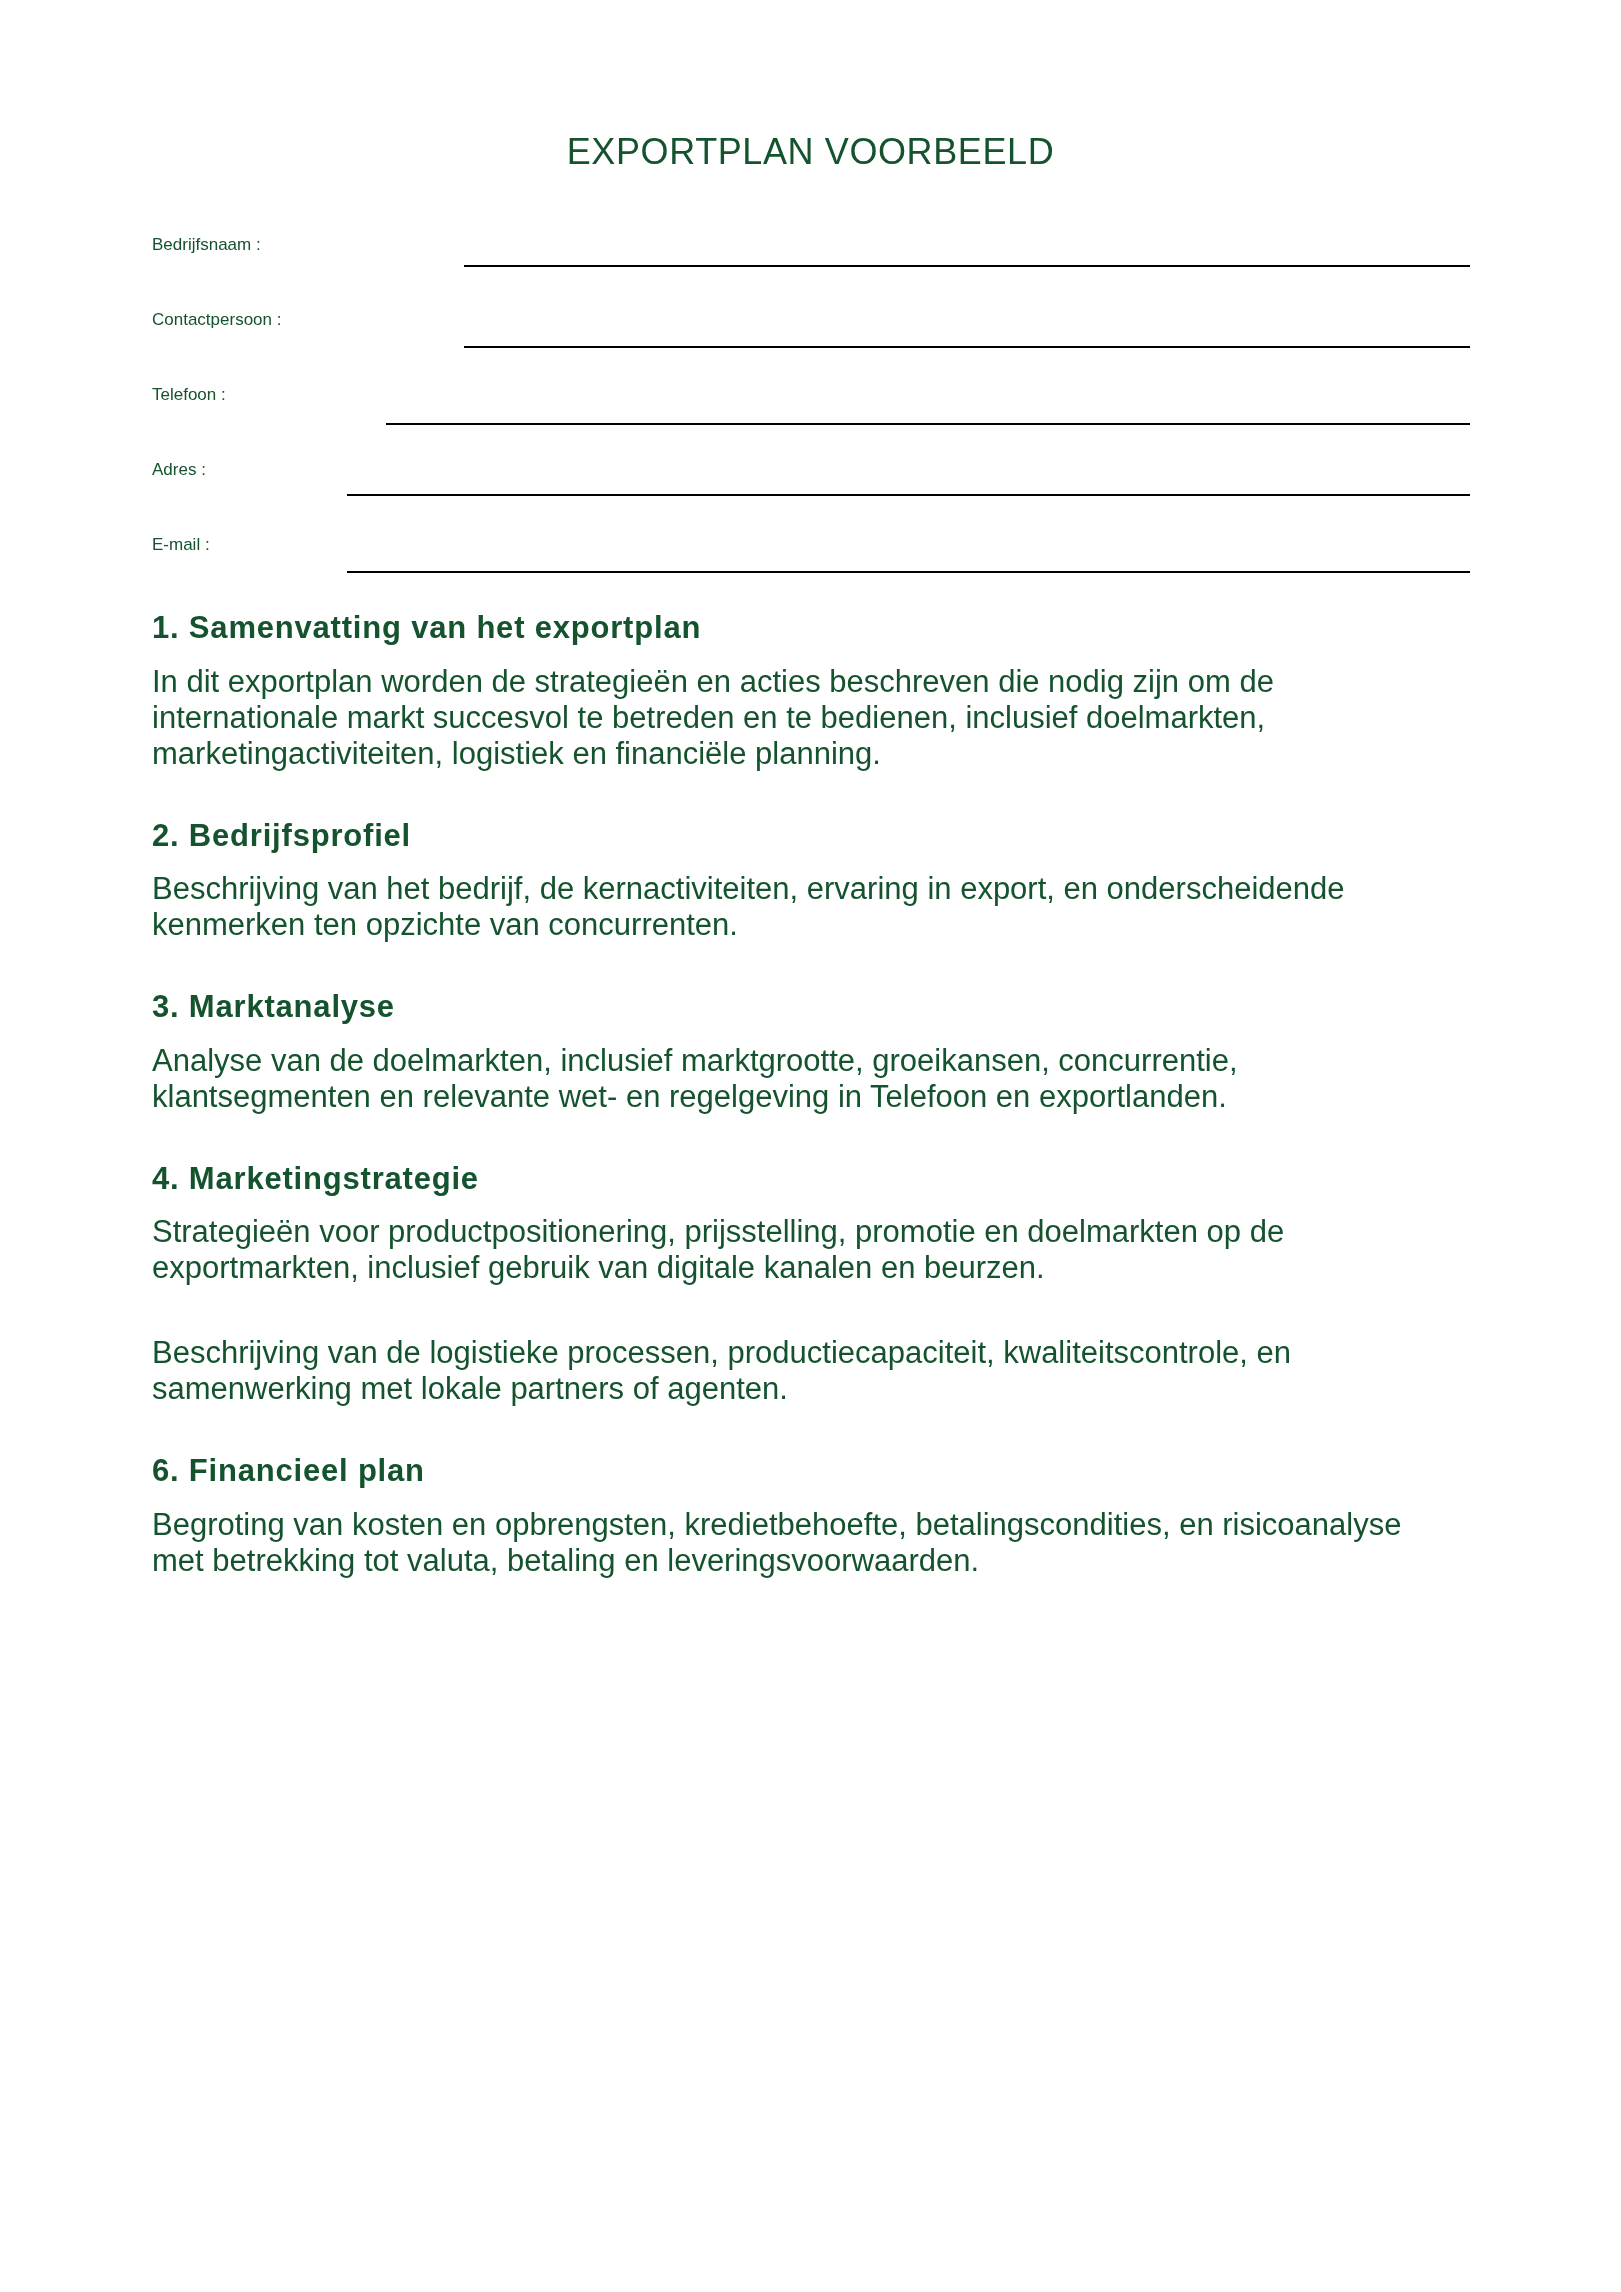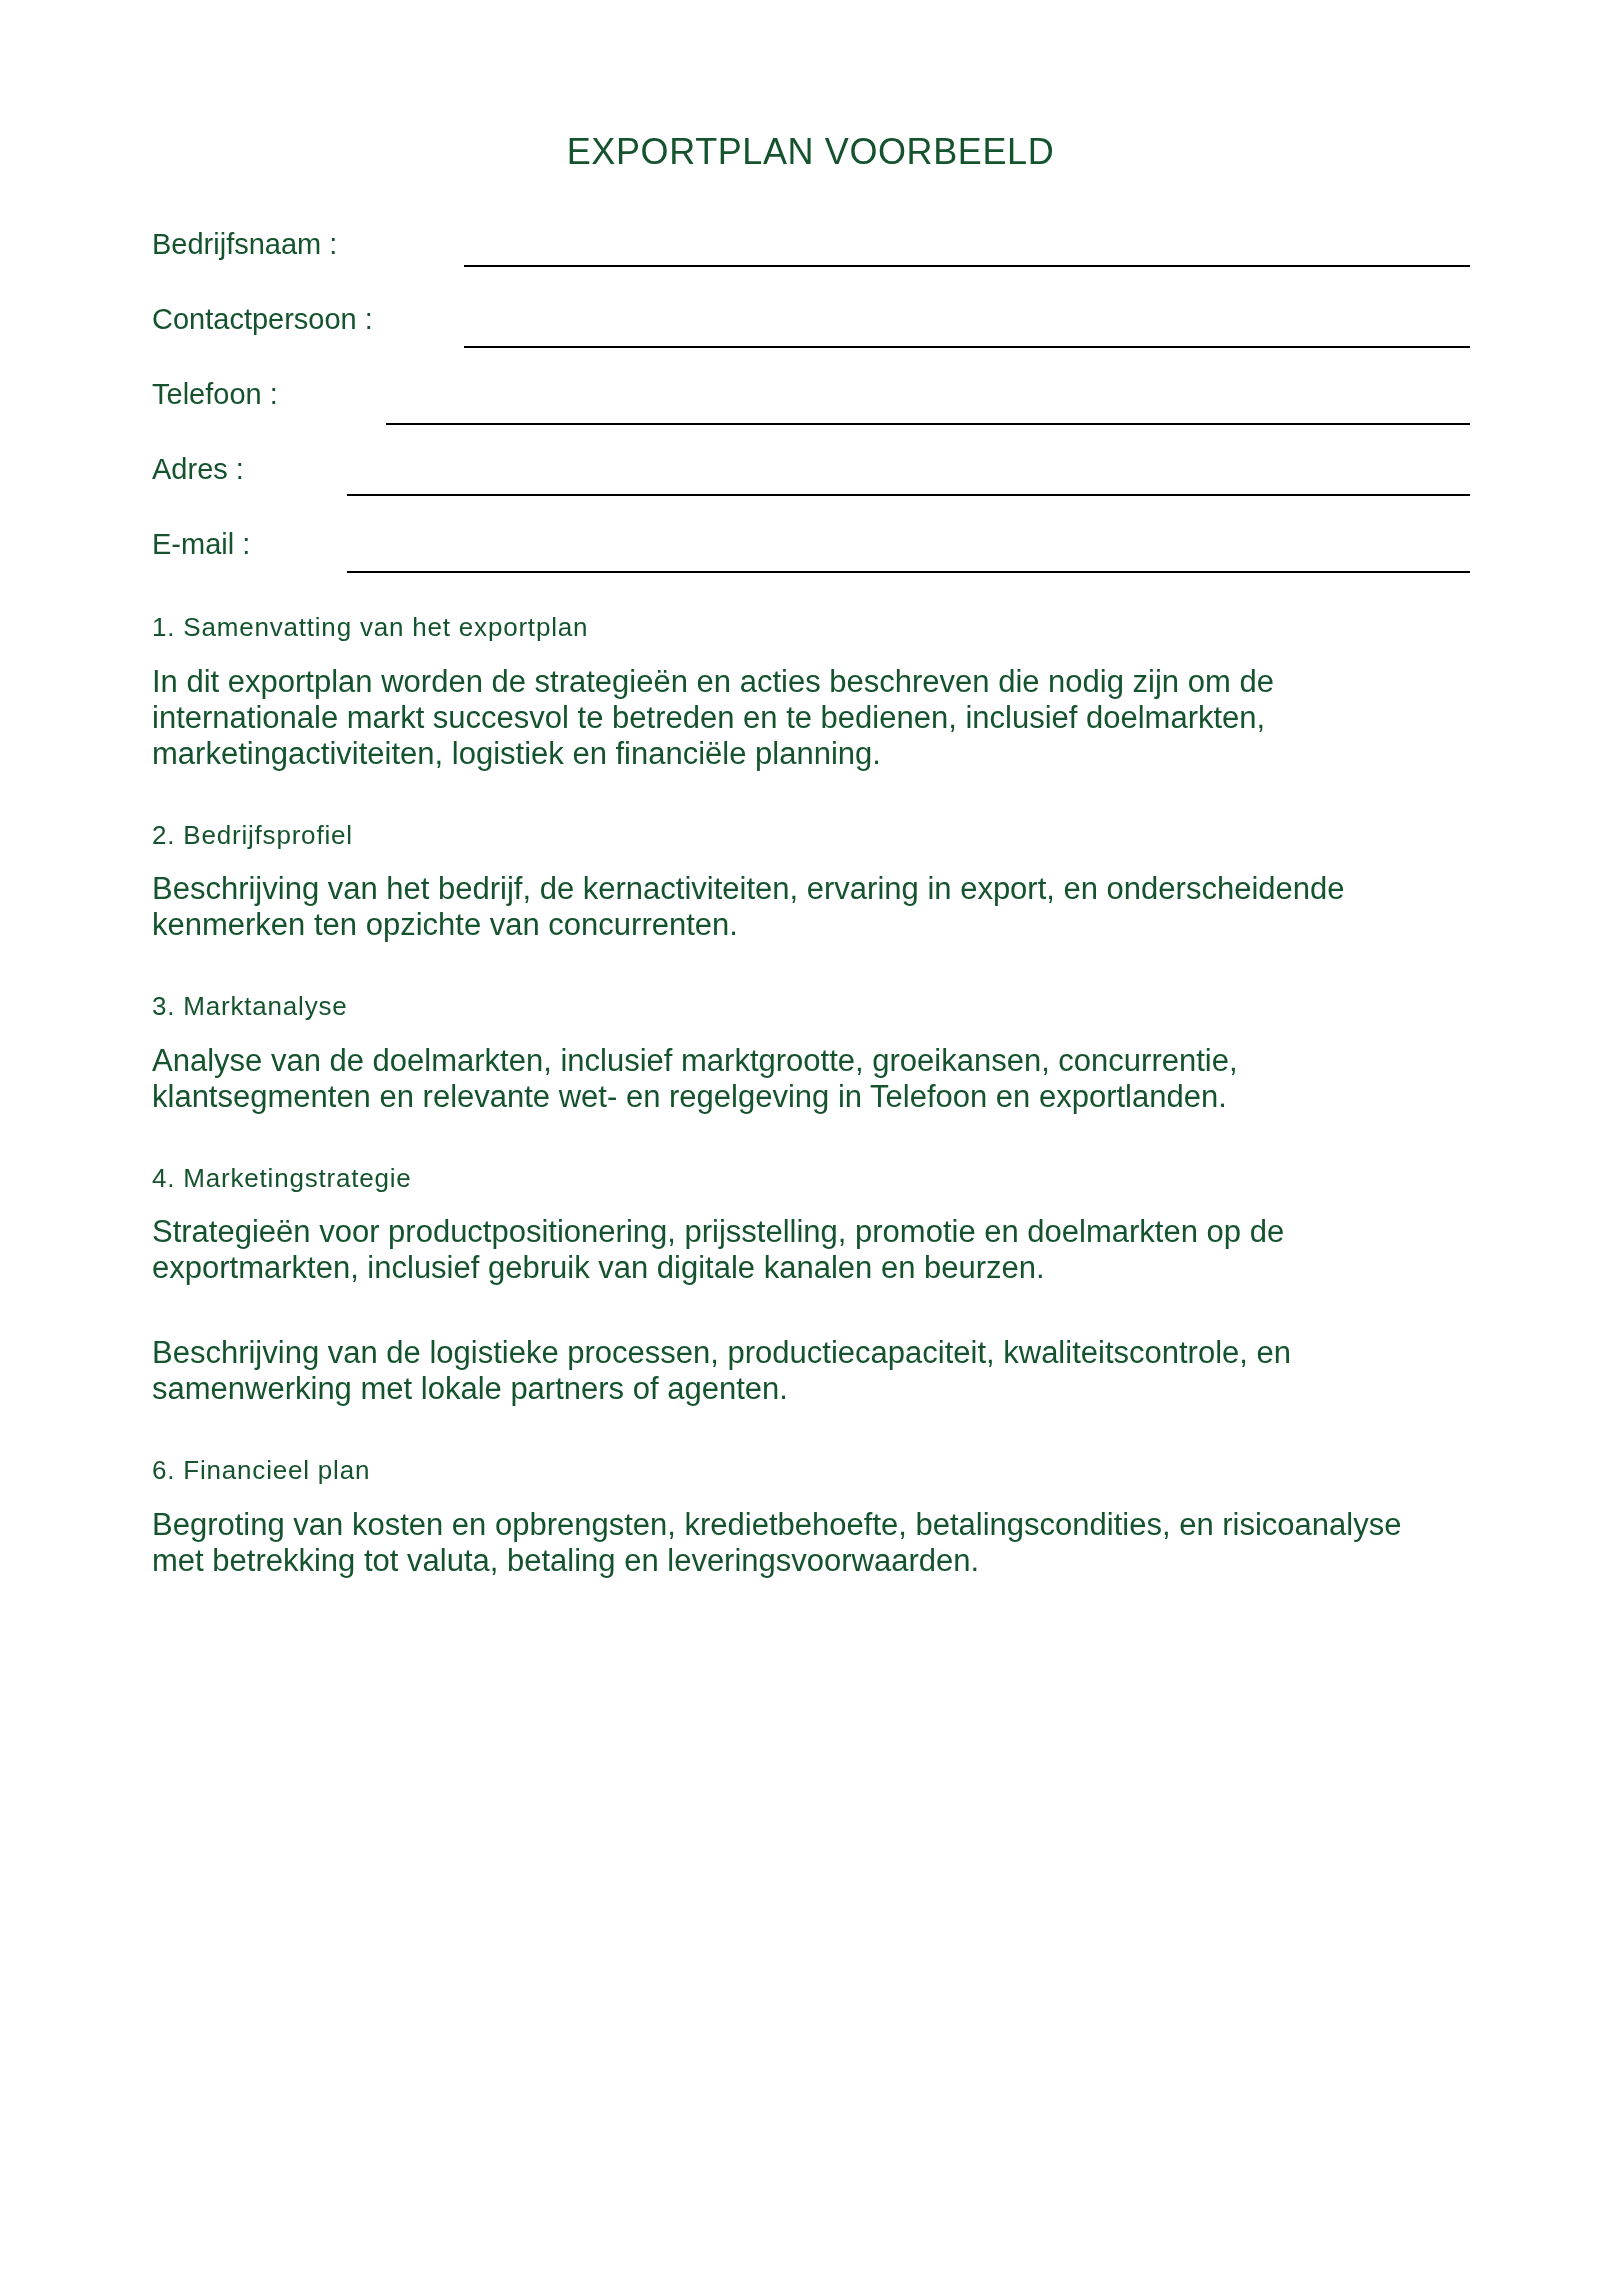--- a/index.html
+++ b/index.html
@@ -42,21 +42,21 @@
 
   .form-row {
     position: relative;
     height: 75px;
   }
 
   .form-label {
     position: absolute;
     left: 0;
     top: 0;
-    font-size: 29px;
+    font-size: 17px;
     line-height: 29px;
     white-space: nowrap;
   }
 
   .form-rule {
     position: absolute;
     right: 0;
     height: 0;
     border-top: 2.9px solid #000000;
   }
@@ -78,22 +78,22 @@
 
   .section {
     margin-bottom: 49px;
   }
 
   .section:last-child {
     margin-bottom: 0;
   }
 
   .section-heading {
-    font-size: 26px;
-    font-weight: 400;
+    font-size: 31px;
+    font-weight: 700;
     letter-spacing: 0.8px;
     line-height: 29px;
     margin: 0 0 21.6px 0;
   }
 
   .section-body {
     font-size: 31px;
     font-weight: 400;
     line-height: 36px;
     margin: 0;

